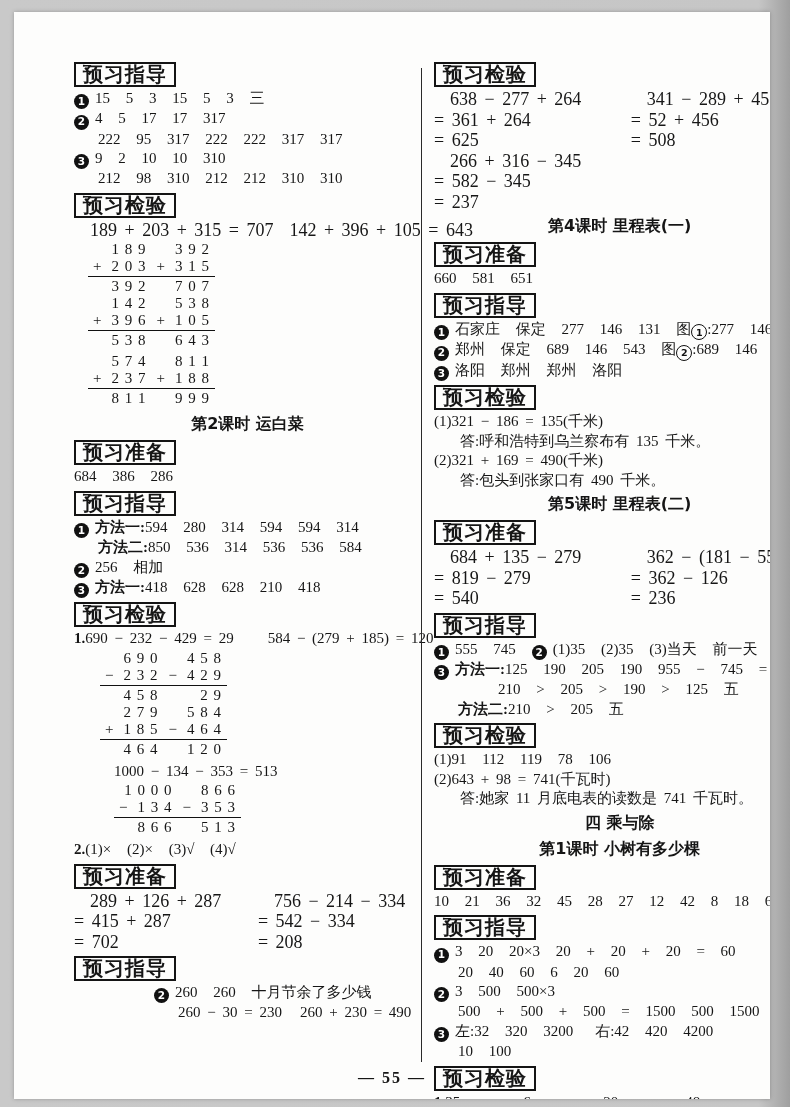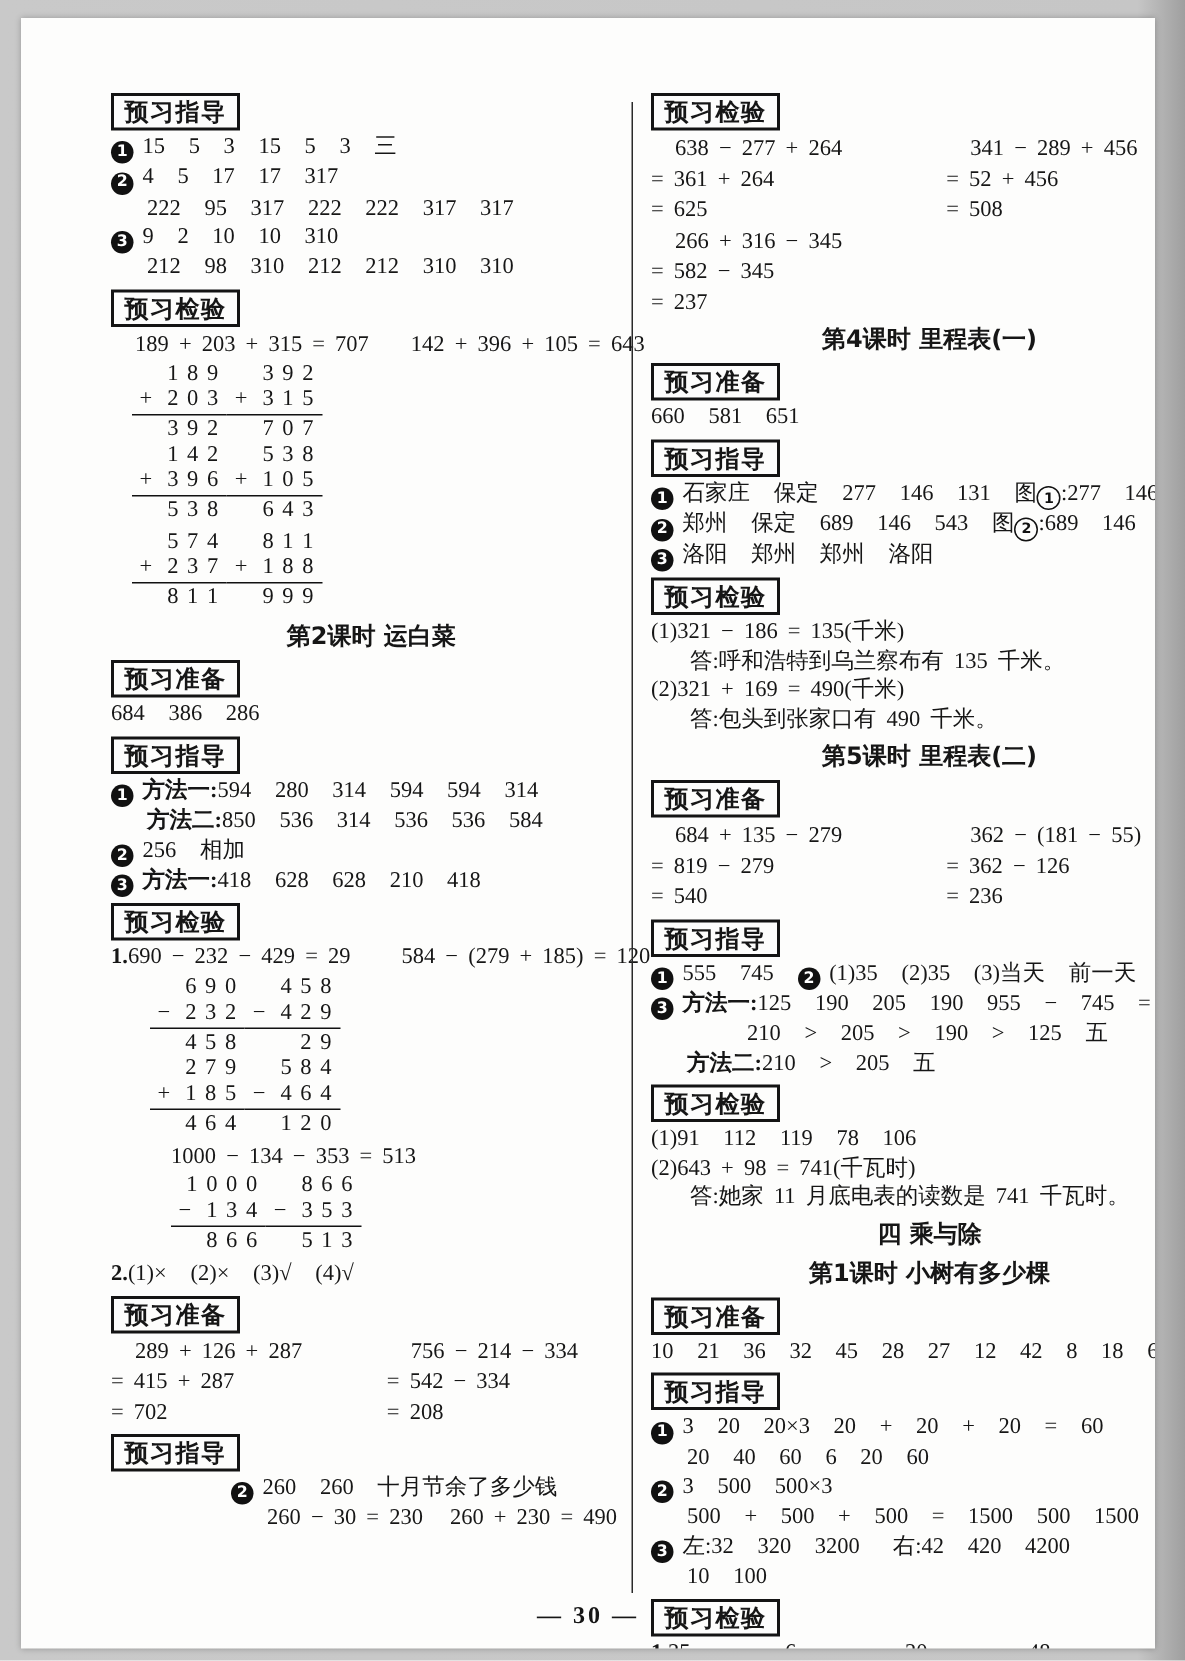--- a/index.html
+++ b/index.html
@@ -14,21 +14,21 @@
     box-shadow:0 0 4px rgba(0,0,0,.25);
   }
   .cols{display:flex;padding-top:46px;}
   .col-left{width:347px;margin-left:60px;flex:0 0 auto;}
   .col-right{flex:1;margin-left:13px;margin-right:6px;}
   .divider{position:absolute;left:407px;top:56px;height:994px;width:1px;background:#2a2a2a;}
   
   .boxwrap{margin:4px 0 2px;}
   .secbox{
     display:inline-block;border:2px solid #141414;padding:0 7px;
-    font-family:"DejaVu Sans",sans-serif;font-weight:700;font-size:16px;line-height:21px;
+    font-family:"DejaVu Sans",sans-serif;font-weight:700;font-size:20px;line-height:21px;
     letter-spacing:1px;
   }
   .title{
     text-align:center;font-family:"DejaVu Sans",sans-serif;font-weight:700;
     font-size:16px;line-height:25px;margin:1px 0;
   }
   .ln{font-size:15px;line-height:19.5px;white-space:nowrap;}
   .sp-n{word-spacing:3px;}
   .sp-w{word-spacing:12px;}
   .bseg{font-weight:700;word-spacing:1px;}
@@ -53,21 +53,21 @@
   .vgroup{display:inline-flex;margin-right:46px;vertical-align:top;}
   .vp{display:inline-block;font-size:15px;line-height:17px;}
   .vp .a{text-align:right;padding:0 5px;letter-spacing:1px;}
   .vp .m{display:flex;justify-content:space-between;gap:9px;border-bottom:1.5px solid #111;
          padding:0 5px 1px;letter-spacing:1px;}
   .vp .r{text-align:right;padding:1px 5px 0;letter-spacing:1px;}
   
   .eq2{display:flex;}
   .eq2 .stack{flex:0 0 53%;}
   .eq2 .stack+.stack{flex:1;}
-  .eqline{font-size:15px;line-height:20.5px;word-spacing:3px;white-space:nowrap;}
+  .eqline{font-size:18px;line-height:20.5px;word-spacing:3px;white-space:nowrap;}
   .eqfirst{padding-left:16px;}
   .footer{
     position:absolute;bottom:12px;left:0;right:0;text-align:center;
     font-size:16px;font-weight:700;letter-spacing:2px;
   }
 </style>
 </head>
 <body>
 
 <div class="page">
@@ -289,14 +289,14 @@
         <div class="ln sp-w"><span class="cnum">1</span><span>3 20 20×3 20 + 20 + 20 = 60</span></div>
         <div class="ln sp-w" style="padding-left: 24px;"><span>20 40 60  6 20 60</span></div>
         <div class="ln sp-w"><span class="cnum">2</span><span>3 500 500×3</span></div>
         <div class="ln sp-w" style="padding-left: 24px;"><span>500 + 500 + 500 = 1500 500 1500</span></div>
         <div class="ln sp-w"><span class="cnum">3</span><span>左:32 320 3200</span><span class="gap" style="width: 22px;"></span><span>右:42 420 4200</span></div>
         <div class="ln sp-w" style="padding-left: 24px;"><span>10 100</span></div>
         <div class="boxwrap"><span class="secbox">预习检验</span></div>
         <div class="ln sp-n"><span class="bseg">1.</span><span class="wseg" style="width: 78px;">35</span><span class="wseg" style="width: 80px;">6</span><span class="wseg" style="width: 82px;">20</span><span>48</span></div>
       </div>
   </div>
-  <div class="footer">— 30 —</div>
+  <div class="footer">— 55 —</div>
 </div>
 
 </body></html>

